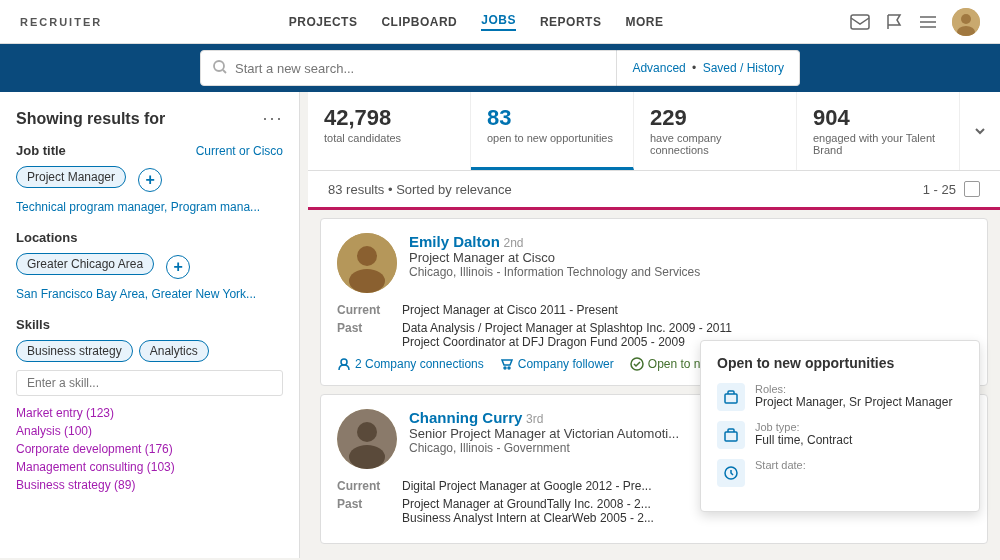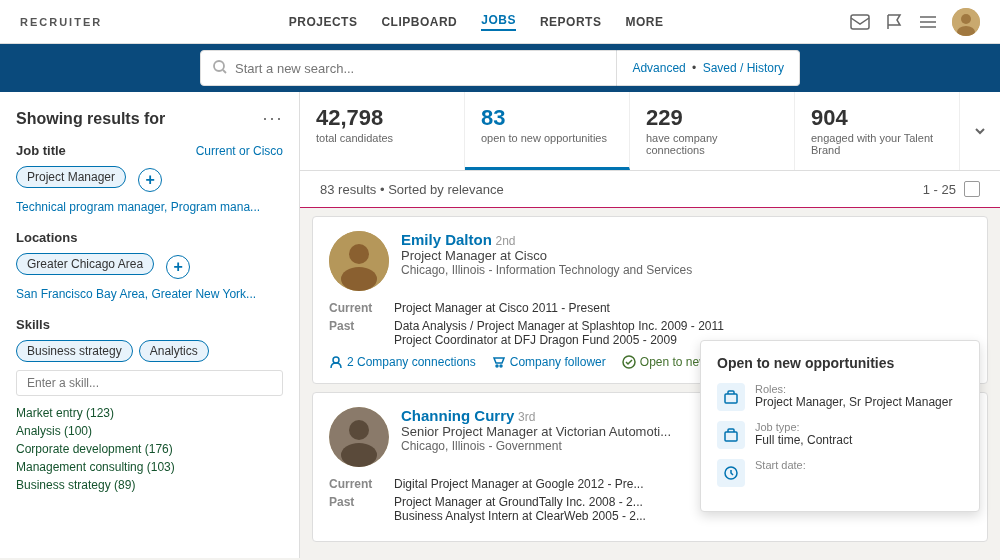--- a/index.html
+++ b/index.html
@@ -211,31 +211,32 @@
       border-radius: 3px;
       padding: 5px 10px;
       font-size: 12px;
       color: #999;
       outline: none;
       margin-bottom: 8px;
     }
     .skill-list { list-style: none; }
     .skill-list li {
       font-size: 12px;
-      color: #14532d;
+      color: #a21caf;
       cursor: pointer;
       padding: 2px 0;
     }
 
     
     .results-area {
       flex: 1;
       overflow-y: auto;
       background: #f3f2ef;
       padding: 0;
+      margin-left: 8px;
     }
 
     
     .stats-bar {
       display: flex;
       background: #fff;
       border-bottom: 1px solid #ddd;
       align-items: stretch;
     }
     .stat-item {
@@ -267,21 +268,21 @@
       cursor: pointer;
       color: #666;
     }
 
     
     .results-header {
       background: #fff;
       padding: 10px 20px;
       font-size: 13px;
       color: #555;
-      border-bottom: 1px solid #be185d;
+      border-bottom: 3px solid #be185d;
       display: flex;
       justify-content: space-between;
       align-items: center;
     }
     .page-count {
       font-size: 13px;
       color: #555;
       display: flex;
       align-items: center;
       gap: 8px;

